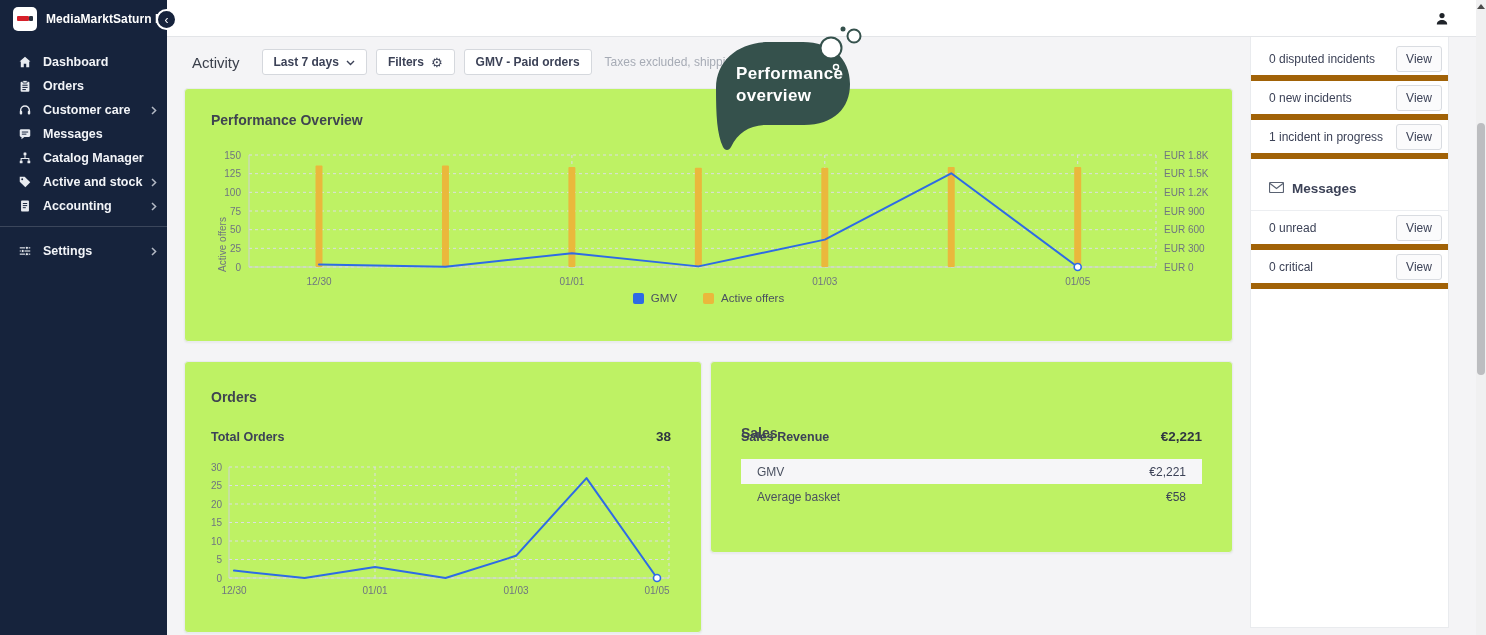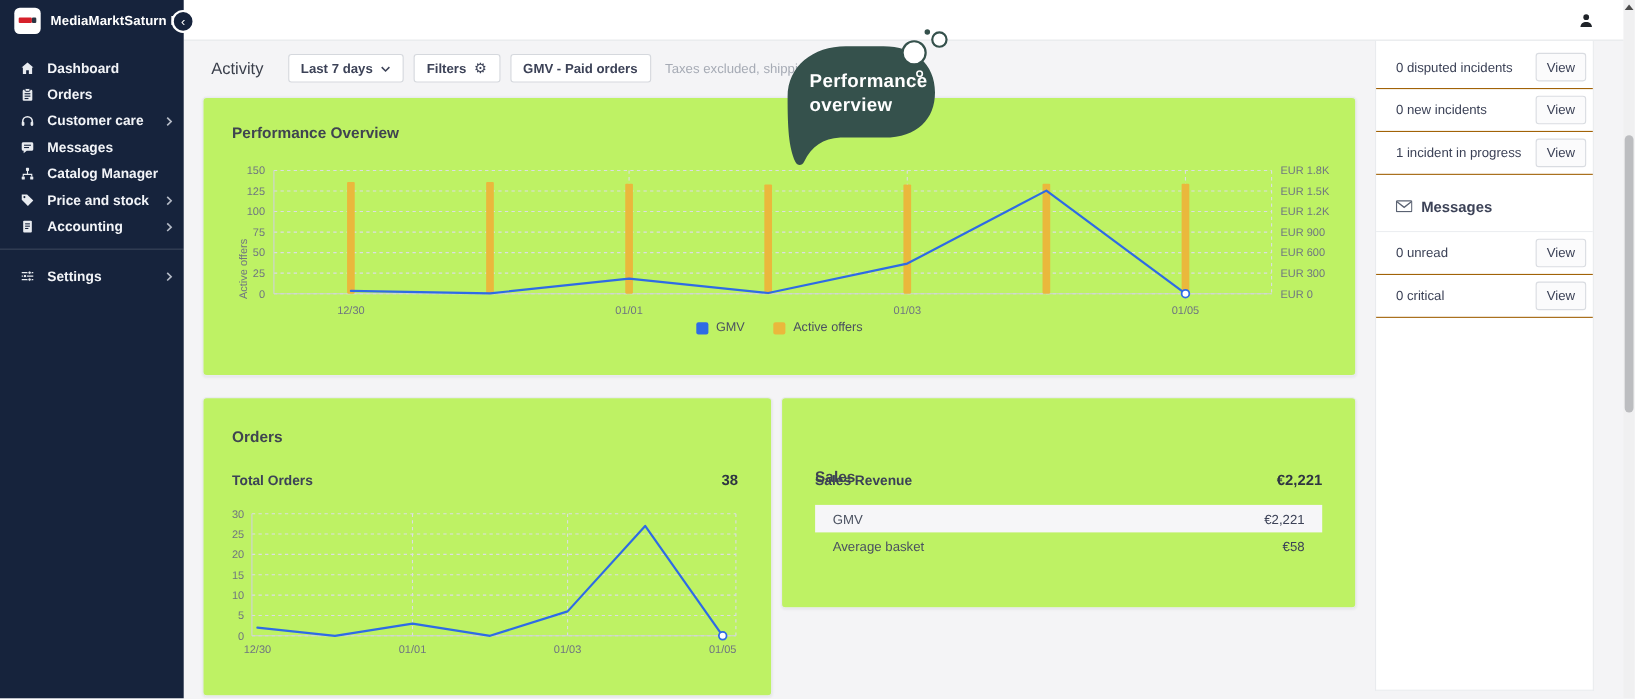--- a/index.html
+++ b/index.html
@@ -53,21 +53,21 @@
   .sales-card { left:710px; top:361px; width:523px; height:192px; }
   .sales-card .card-title { position:absolute; left:30px; top:27px;margin-top:36px; }
   .sales-card .metric-row { left:30px; right:30px;text-align:center; }
   .sales-rows { position:absolute; left:30px; right:30px; top:97px; }
   .sales-row { height:25px; display:flex; justify-content:space-between; align-items:center; padding:0 16px 0 16px; font-size:12px; color:#4a5160; }
   .sales-row.alt { background:#f6f6f8; }
   .sales-row .sr-value { color:#3c4257; }
 
   
   .right-panel { position:absolute; left:1250px; top:37px; width:199px; height:591px; background:#fff; border:1px solid #e9ebee; border-top:none; z-index:4; }
-  .rp-row { height:39px; display:flex; align-items:center; justify-content:space-between; padding:0 6px 0 18px; border-bottom:1px solid #a16207; }
+  .rp-row { height:39px; display:flex; align-items:center; justify-content:space-between; padding:0 6px 0 18px; border-bottom:6px solid #a16207; }
   .rp-label { font-size:12px; color:#3c4257; }
   .view-btn { width:46px; height:26px; background:#fbfbfc; border:1px solid #d9dce1; border-radius:3px; font-size:12px; color:#3c4257; cursor:pointer; font-family:"Liberation Sans",sans-serif; }
   .rp-spacer { height:5px; }
   .rp-header { padding:22px 18px 14px 18px; border-bottom:1px solid #eceef1; display:flex; align-items:center; gap:8px; font-size:13.5px; font-weight:bold; color:#3c4257; }
 
   
   .scrollbar { position:absolute; right:0; top:0; width:10px; height:635px; background:#f0f0f1; z-index:40; }
   .sb-arrow { position:absolute; top:4px; left:1px; width:0; height:0; border-left:4px solid transparent; border-right:4px solid transparent; border-bottom:5px solid #4c4c4c; cursor:pointer; }
   .sb-thumb { position:absolute; top:123px; left:1px; width:8px; height:252px; background:#bcbdc0; border-radius:4px; cursor:grab; }
 
@@ -147,21 +147,21 @@
         </span>
         <span class="nv-label">Catalog Manager</span>
       </div>
       <div class="nav-item">
         <span class="nv-icon">
           <svg width="14" height="14" viewBox="0 0 16 16">
             <path d="M2 2 H7.6 L14 8.4 L8.4 14 L2 7.6 Z" fill="#e8ebf0"></path>
             <circle cx="4.8" cy="4.8" r="1.1" fill="#16233c"></circle>
           </svg>
         </span>
-        <span class="nv-label">Price and stock</span>
+        <span class="nv-label">Active and stock</span>
         <span class="nv-end">
           <svg width="6" height="9" viewBox="0 0 6 9">
             <polyline points="1,1 4.6,4.5 1,8" fill="none" stroke="#cfd4dd" stroke-width="1.5"></polyline>
           </svg>
         </span>
       </div>
       <div class="nav-item">
         <span class="nv-icon">
           <svg width="14" height="14" viewBox="0 0 16 16">
             <rect x="3.5" y="1.8" width="9" height="12.4" rx="1" fill="#e8ebf0"></rect>

